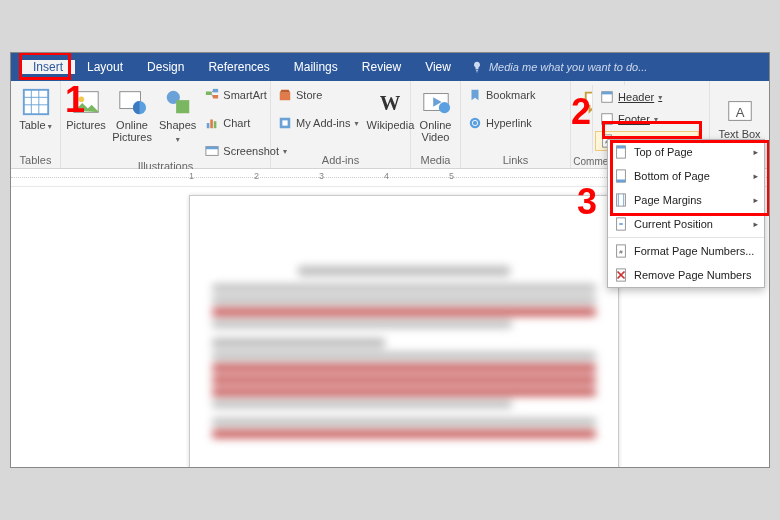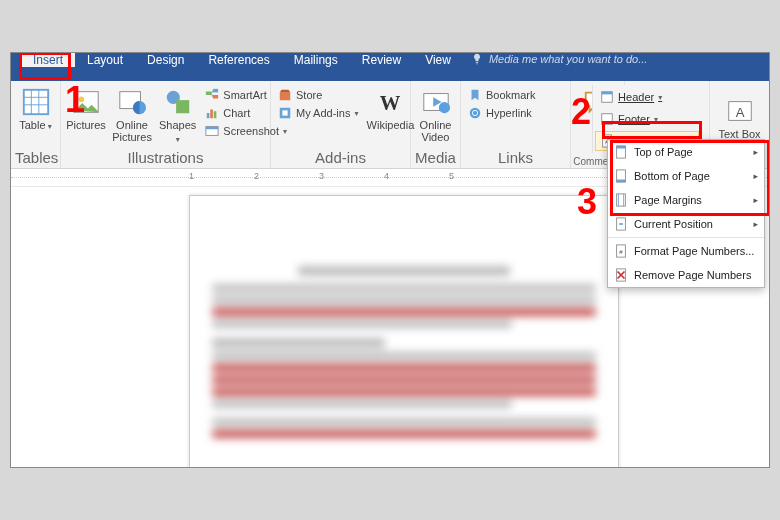--- a/index.html
+++ b/index.html
@@ -20,21 +20,21 @@
     background: #fff;
     border: 1px solid #888;
     position: relative;
     overflow: hidden;
   }
   
   .tabs {
     background: #2b579a;
     height: 28px;
     display: flex;
-    align-items: flex-start;
+    align-items: center;
     color: #fff;
     font-size: 12px;
   }
   .file-tab {
     background: #1e3f71;
     width: 10px;
   }
   .tab {
     padding: 0 12px;
     display: flex;
@@ -76,40 +76,40 @@
   }
   .group-body {
     display: flex;
     align-items: flex-start;
     gap: 4px;
     flex: 1;
   }
   .group-label {
     text-align: center;
     color: #666;
-    font-size: 15px;
+    font-size: 11px;
     padding: 1px 0;
   }
   .big-btn {
     display: flex;
     flex-direction: column;
     align-items: center;
     justify-content: flex-start;
     width: 44px;
     padding: 2px;
     cursor: pointer;
     color: #444;
     line-height: 1.1;
     text-align: center;
   }
   .big-btn .ic { width: 30px; height: 30px; margin-bottom: 2px; }
   .big-btn .lbl { font-size: 11px; }
   .small-row { display: flex; align-items: center; gap: 4px; padding: 1px 3px; cursor: pointer; color: #444; white-space: nowrap; }
   .small-row .si { width: 14px; height: 14px; }
-  .stack { display: flex; flex-direction: column; gap: 2px; }
+  .stack { display: flex; flex-direction: column; gap: 12px; }
   .dd { font-size: 8px; color: #666; }
 
   
   .ruler {
     height: 18px;
     background: #fff;
     border-bottom: 1px solid #e8e8e8;
     position: relative;
     font-size: 9px;
     color: #888;

